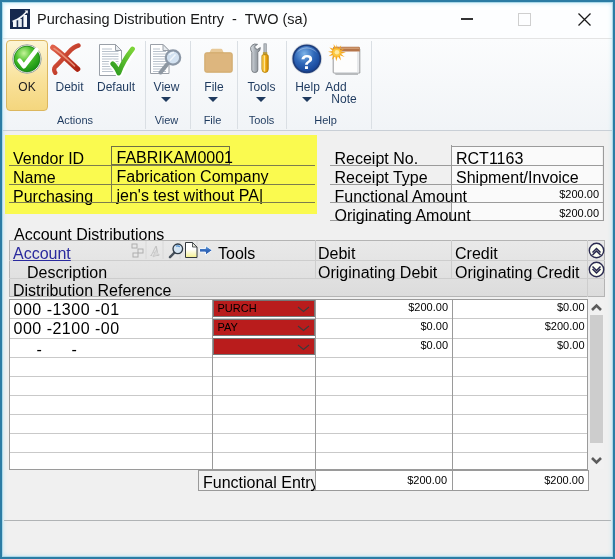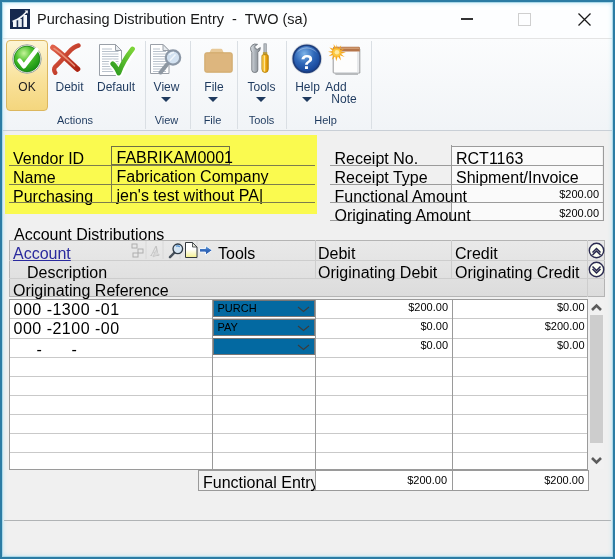--- a/index.html
+++ b/index.html
@@ -5,21 +5,21 @@
 .abs{position:absolute}
 .t11{font-size:16px;color:#000;white-space:nowrap}
 .rlab{position:absolute;font-size:12px;color:#1e3a5f;text-align:center;white-space:nowrap}
 .glab{position:absolute;font-size:11px;color:#1e3a5f;text-align:center;white-space:nowrap}
 .arr{position:absolute;width:0;height:0;border-left:5.5px solid transparent;border-right:5.5px solid transparent;border-top:5.5px solid #1f3a5f}
 .hl{position:absolute;background:#7c7c4e;height:1px}
 .vl{position:absolute;background:#7c7c4e;width:1px}
 .gh{position:absolute;background:#c9c9c9;height:1px}
 .gv{position:absolute;background:#9a9a9a;width:1px}
 .amt{position:absolute;font-size:11px;color:#000;text-align:right;white-space:nowrap}
-.combo{position:absolute;background:#0369a1;border:1px solid #767676;font-size:11px;color:#000}
+.combo{position:absolute;background:#b91c1c;border:1px solid #767676;font-size:11px;color:#000}
 .cv{position:absolute}
 </style></head>
 <body>
 
 <div class="abs" style="left:2px;top:2px;width:611px;height:36px;background:#fdfeff"></div>
 <div class="abs" style="left:2px;top:38px;width:611px;height:1px;background:#e4e4e4"></div>
 <svg class="abs" style="left:10px;top:9px" width="20" height="20">
  <rect x="0" y="0" width="20" height="20" fill="#16294e"></rect>
  <rect x="3" y="12" width="3.6" height="6" fill="#f4f7fa"></rect>
  <rect x="8.2" y="10" width="3.6" height="8" fill="#e8edf3"></rect>
@@ -205,21 +205,21 @@
 <div class="abs" style="left:315px;top:240px;width:1px;height:38px;background:#cdcdcd"></div>
 <div class="abs" style="left:451px;top:240px;width:1px;height:38px;background:#cdcdcd"></div>
 <div class="abs" style="left:587px;top:240px;width:1px;height:57px;background:#cdcdcd"></div>
 <div class="t11 abs" style="left:13px;top:244.5px;color:#2a2a9e;text-decoration:underline">Account</div>
 <div class="t11 abs" style="left:218px;top:244.5px">Tools</div>
 <div class="t11 abs" style="left:318px;top:244.5px">Debit</div>
 <div class="t11 abs" style="left:455px;top:244.5px">Credit</div>
 <div class="t11 abs" style="left:27px;top:263.5px">Description</div>
 <div class="t11 abs" style="left:318px;top:263.5px">Originating Debit</div>
 <div class="t11 abs" style="left:455px;top:263.5px">Originating Credit</div>
-<div class="t11 abs" style="left:13px;top:281.5px">Originating Reference</div>
+<div class="t11 abs" style="left:13px;top:281.5px">Distribution Reference</div>
 
 <svg class="abs" style="left:129px;top:241px" width="86" height="18">
  <g stroke="#d8d8d8" stroke-width="1">
       <path d="M17 0 V18 M34 0 V18 M51 0 V18 M68 0 V18"></path>
     </g>
  <g stroke="#aeaeae" fill="#e8e8e8" stroke-width="1">
   <rect x="3" y="3" width="5" height="4"></rect>
       <rect x="9" y="8" width="5" height="4"></rect>
       <rect x="4" y="12" width="5" height="4"></rect>
  </g>

